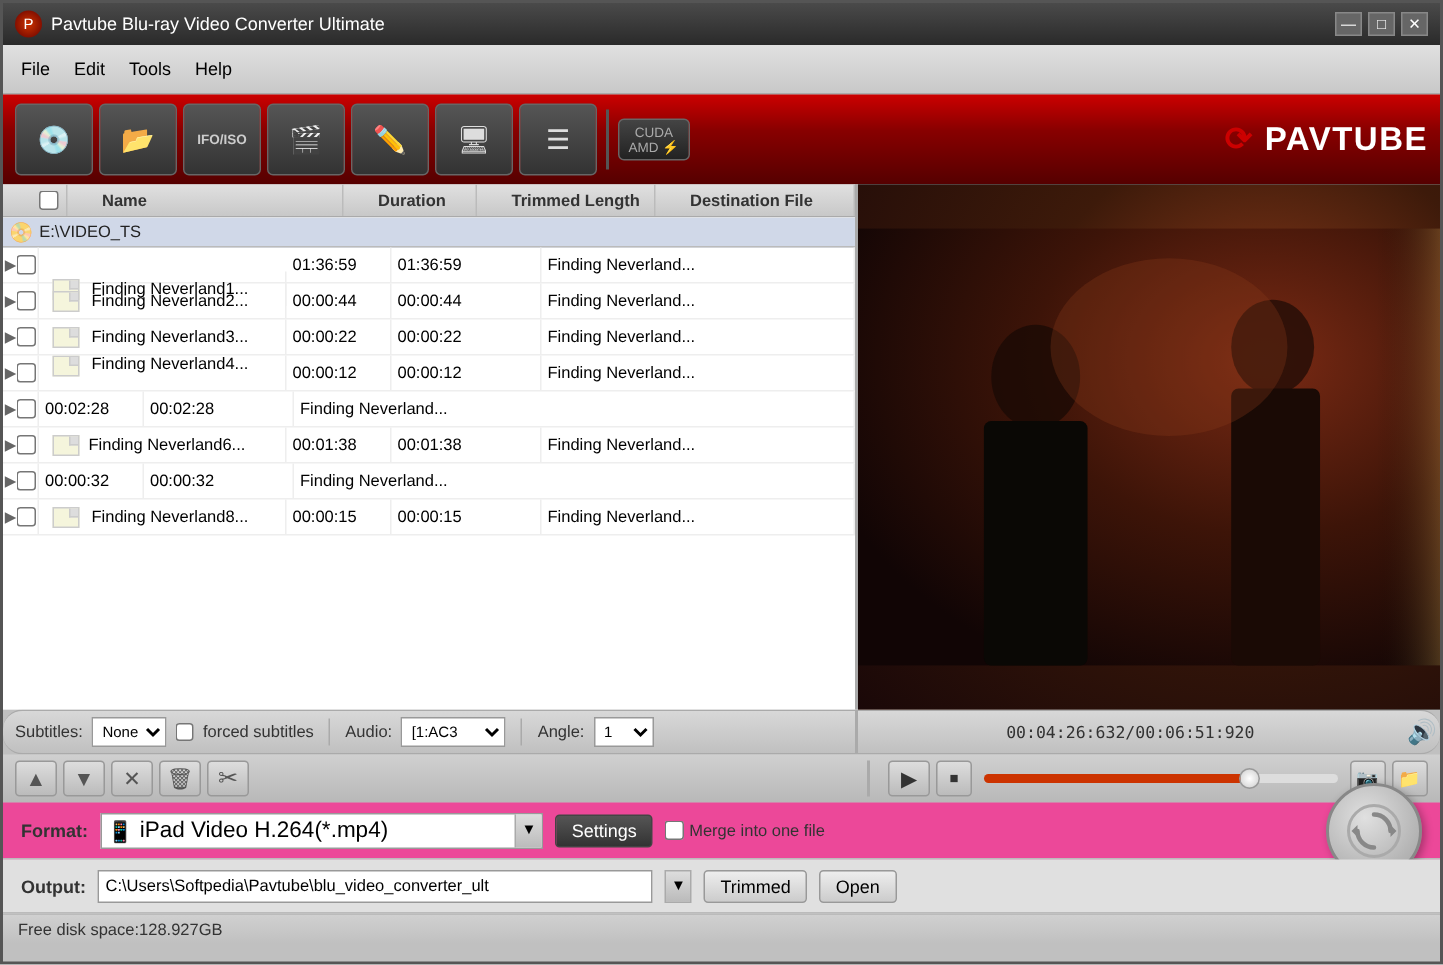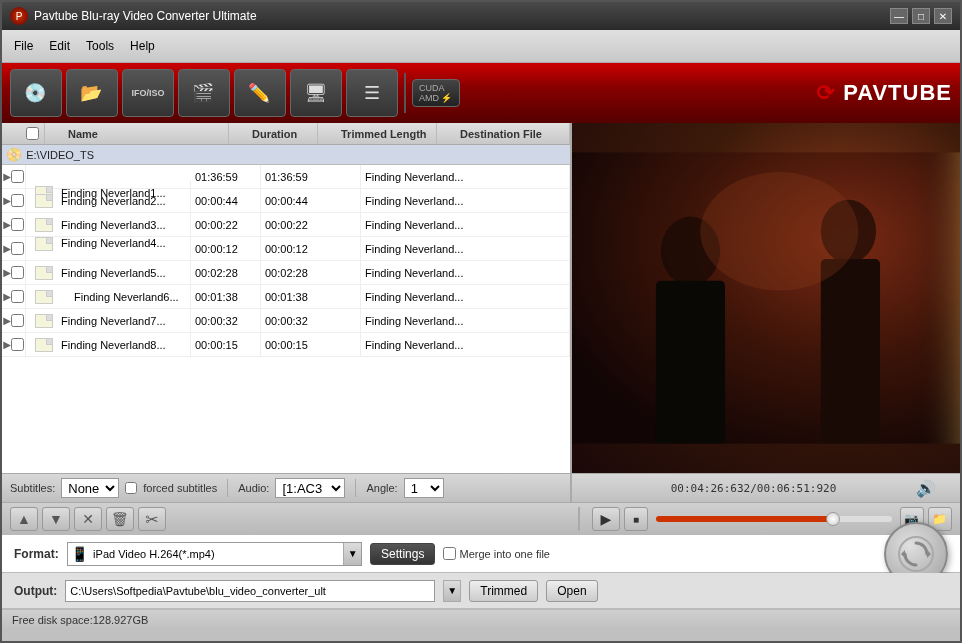--- a/index.html
+++ b/index.html
@@ -59,20 +59,21 @@
     .pavtube-logo { color: white; font-size: 22px; font-weight: bold; letter-spacing: 1px; }
     .pavtube-logo span { color: #cc2200; }
     .cuda-badge {
       background: linear-gradient(to bottom, #444, #222);
       border: 1px solid #666;
       border-radius: 4px;
       padding: 3px 6px;
       color: #aaa;
       font-size: 9px;
       margin-right: 26px;
+      text-align: center;
     }
 
     
     .main-content {
       display: flex;
       height: 350px;
       background: #e8e8e8;
     }
 
     
@@ -147,21 +148,21 @@
     }
     
     .scene-bg {
       position: absolute;
       inset: 0;
       background: radial-gradient(ellipse at 70% 30%, #8b3a1a 0%, #3d1a0a 40%, #1a0808 100%);
     }
     .controls-label { font-size: 11px; color: #333; }
     .controls-select {
       height: 20px;
-      font-size: 13px;
+      font-size: 10px;
       border: 1px solid #999;
       background: white;
       padding: 0 2px;
     }
     .controls-checkbox { width: 12px; height: 12px; cursor: pointer; }
     .controls-separator { width: 1px; height: 18px; background: #aaa; margin: 0 4px; }
     .angle-select { width: 40px; }
 
     .time-display {
       margin-left: auto;
@@ -238,41 +239,41 @@
       background: linear-gradient(to bottom, #ddd, #bbb);
       border: 1px solid #999;
       border-radius: 3px;
       cursor: pointer;
       display: flex; align-items: center; justify-content: center;
       font-size: 12px; color: #555;
     }
 
     
     .format-bar {
-      background: #ffffff;
+      background: #ec4899;
       height: 38px;
       display: flex;
       align-items: center;
       padding: 0 12px;
       gap: 8px;
       border-bottom: 1px solid #bbb;
     }
     .format-label { font-size: 12px; font-weight: bold; color: #333; }
     .format-select-wrapper {
       display: flex;
       align-items: center;
       border: 1px solid #999;
       background: white;
       height: 24px;
     }
     .format-icon { padding: 0 4px; font-size: 14px; }
     .format-input {
       border: none;
       outline: none;
-      font-size: 11px;
+      font-size: 15px;
       width: 250px;
       background: transparent;
     }
     .format-arrow {
       width: 18px; height: 22px;
       background: linear-gradient(to bottom, #ddd, #bbb);
       border-left: 1px solid #aaa;
       display: flex; align-items: center; justify-content: center;
       cursor: pointer;
       font-size: 10px;
@@ -491,55 +492,43 @@
       </div>
       <div class="col col-duration">00:00:12</div>
       <div class="col col-trimmed">00:00:12</div>
       <div class="col col-dest">Finding Neverland...</div>
     </div>
             <div class="list-row">
       <div class="col col-check">
         <span class="row-expander">▶</span>
         <input type="checkbox" style="">
       </div>
-      <div class="col col-name" style="display:flex;align-items:center;gap:3px;">
-        <div class="file-icon">
-                  <div class="file-icon-inner"></div>
-                </div>
-        <span>Finding Neverland5...</span>
-      </div>
       <div class="col col-duration">00:02:28</div>
       <div class="col col-trimmed">00:02:28</div>
       <div class="col col-dest">Finding Neverland...</div>
     </div>
             <div class="list-row">
       <div class="col col-check">
         <span class="row-expander">▶</span>
         <input type="checkbox" style="">
       </div>
-      <div class="col col-name" style="display:flex;align-items:center;gap:16px;">
+      <div class="col col-name" style="display:flex;align-items:center;gap:1px;">
         <div class="file-icon">
                   <div class="file-icon-inner"></div>
                 </div>
         <span>Finding Neverland6...</span>
       </div>
       <div class="col col-duration">00:01:38</div>
       <div class="col col-trimmed">00:01:38</div>
       <div class="col col-dest">Finding Neverland...</div>
     </div>
             <div class="list-row">
       <div class="col col-check">
         <span class="row-expander">▶</span>
         <input type="checkbox" style="">
-      </div>
-      <div class="col col-name" style="display:flex;align-items:center;gap:3px;">
-        <div class="file-icon">
-                  <div class="file-icon-inner"></div>
-                </div>
-        <span>Finding Neverland7...</span>
       </div>
       <div class="col col-duration">00:00:32</div>
       <div class="col col-trimmed">00:00:32</div>
       <div class="col col-dest">Finding Neverland...</div>
     </div>
             <div class="list-row">
       <div class="col col-check">
         <span class="row-expander">▶</span>
         <input type="checkbox" style="">
       </div>
@@ -585,42 +574,42 @@
             <linearGradient id="gold-grad" x1="0" y1="0" x2="1" y2="0">
               <stop offset="0%" stop-color="transparent"></stop>
               <stop offset="100%" stop-color="#c8a050" stop-opacity="0.5"></stop>
             </linearGradient>
           </defs>
         </svg>
       </div>
     </div>
   </div>
 
-  <div style="display:flex; height:30px; background:linear-gradient(to bottom,#d8d8d8,#c0c0c0); border-top:1px solid #aaa; border-bottom:1px solid #aaa;">
+  <div style="display:flex; height:30px; background:linear-gradient(to bottom,#d8d8d8,#c0c0c0); border-top:1px solid #aaa; border-bottom:1px solid #aaa;border-radius:13px;">
 
     <div style="display:flex;align-items:center;gap:6px;padding:0 8px;flex:0 0 570px;border-right:2px solid #aaa;">
       <span class="controls-label">Subtitles:</span>
       <select class="controls-select">
         <option>None</option>
       </select>
       <input type="checkbox" class="controls-checkbox" style="">
       <span class="controls-label">forced subtitles</span>
       <div class="controls-separator"></div>
       <span class="controls-label">Audio:</span>
       <select class="controls-select" style="width:70px;">
         <option>[1:AC3</option>
       </select>
       <div class="controls-separator"></div>
       <span class="controls-label">Angle:</span>
       <select class="controls-select angle-select">
         <option>1</option>
       </select>
     </div>
 
-    <div style="display:flex;align-items:center;padding:0 24px;flex:1;gap:5px;">
+    <div style="display:flex;align-items:center;padding:0 2px;flex:1;gap:5px;">
       <span class="time-display" style="font-size:11px;font-family:monospace;">00:04:26:632/00:06:51:920</span>
       <span style="margin-left:auto;font-size:16px;cursor:pointer;">🔊</span>
     </div>
   </div>
 
   <div class="playback-bar">
 
     <div style="display:flex;align-items:center;gap:4px;flex:0 0 570px;border-right:2px solid #aaa;padding-right:8px;">
       <div class="nav-btn">▲</div>
       <div class="nav-btn">▼</div>

